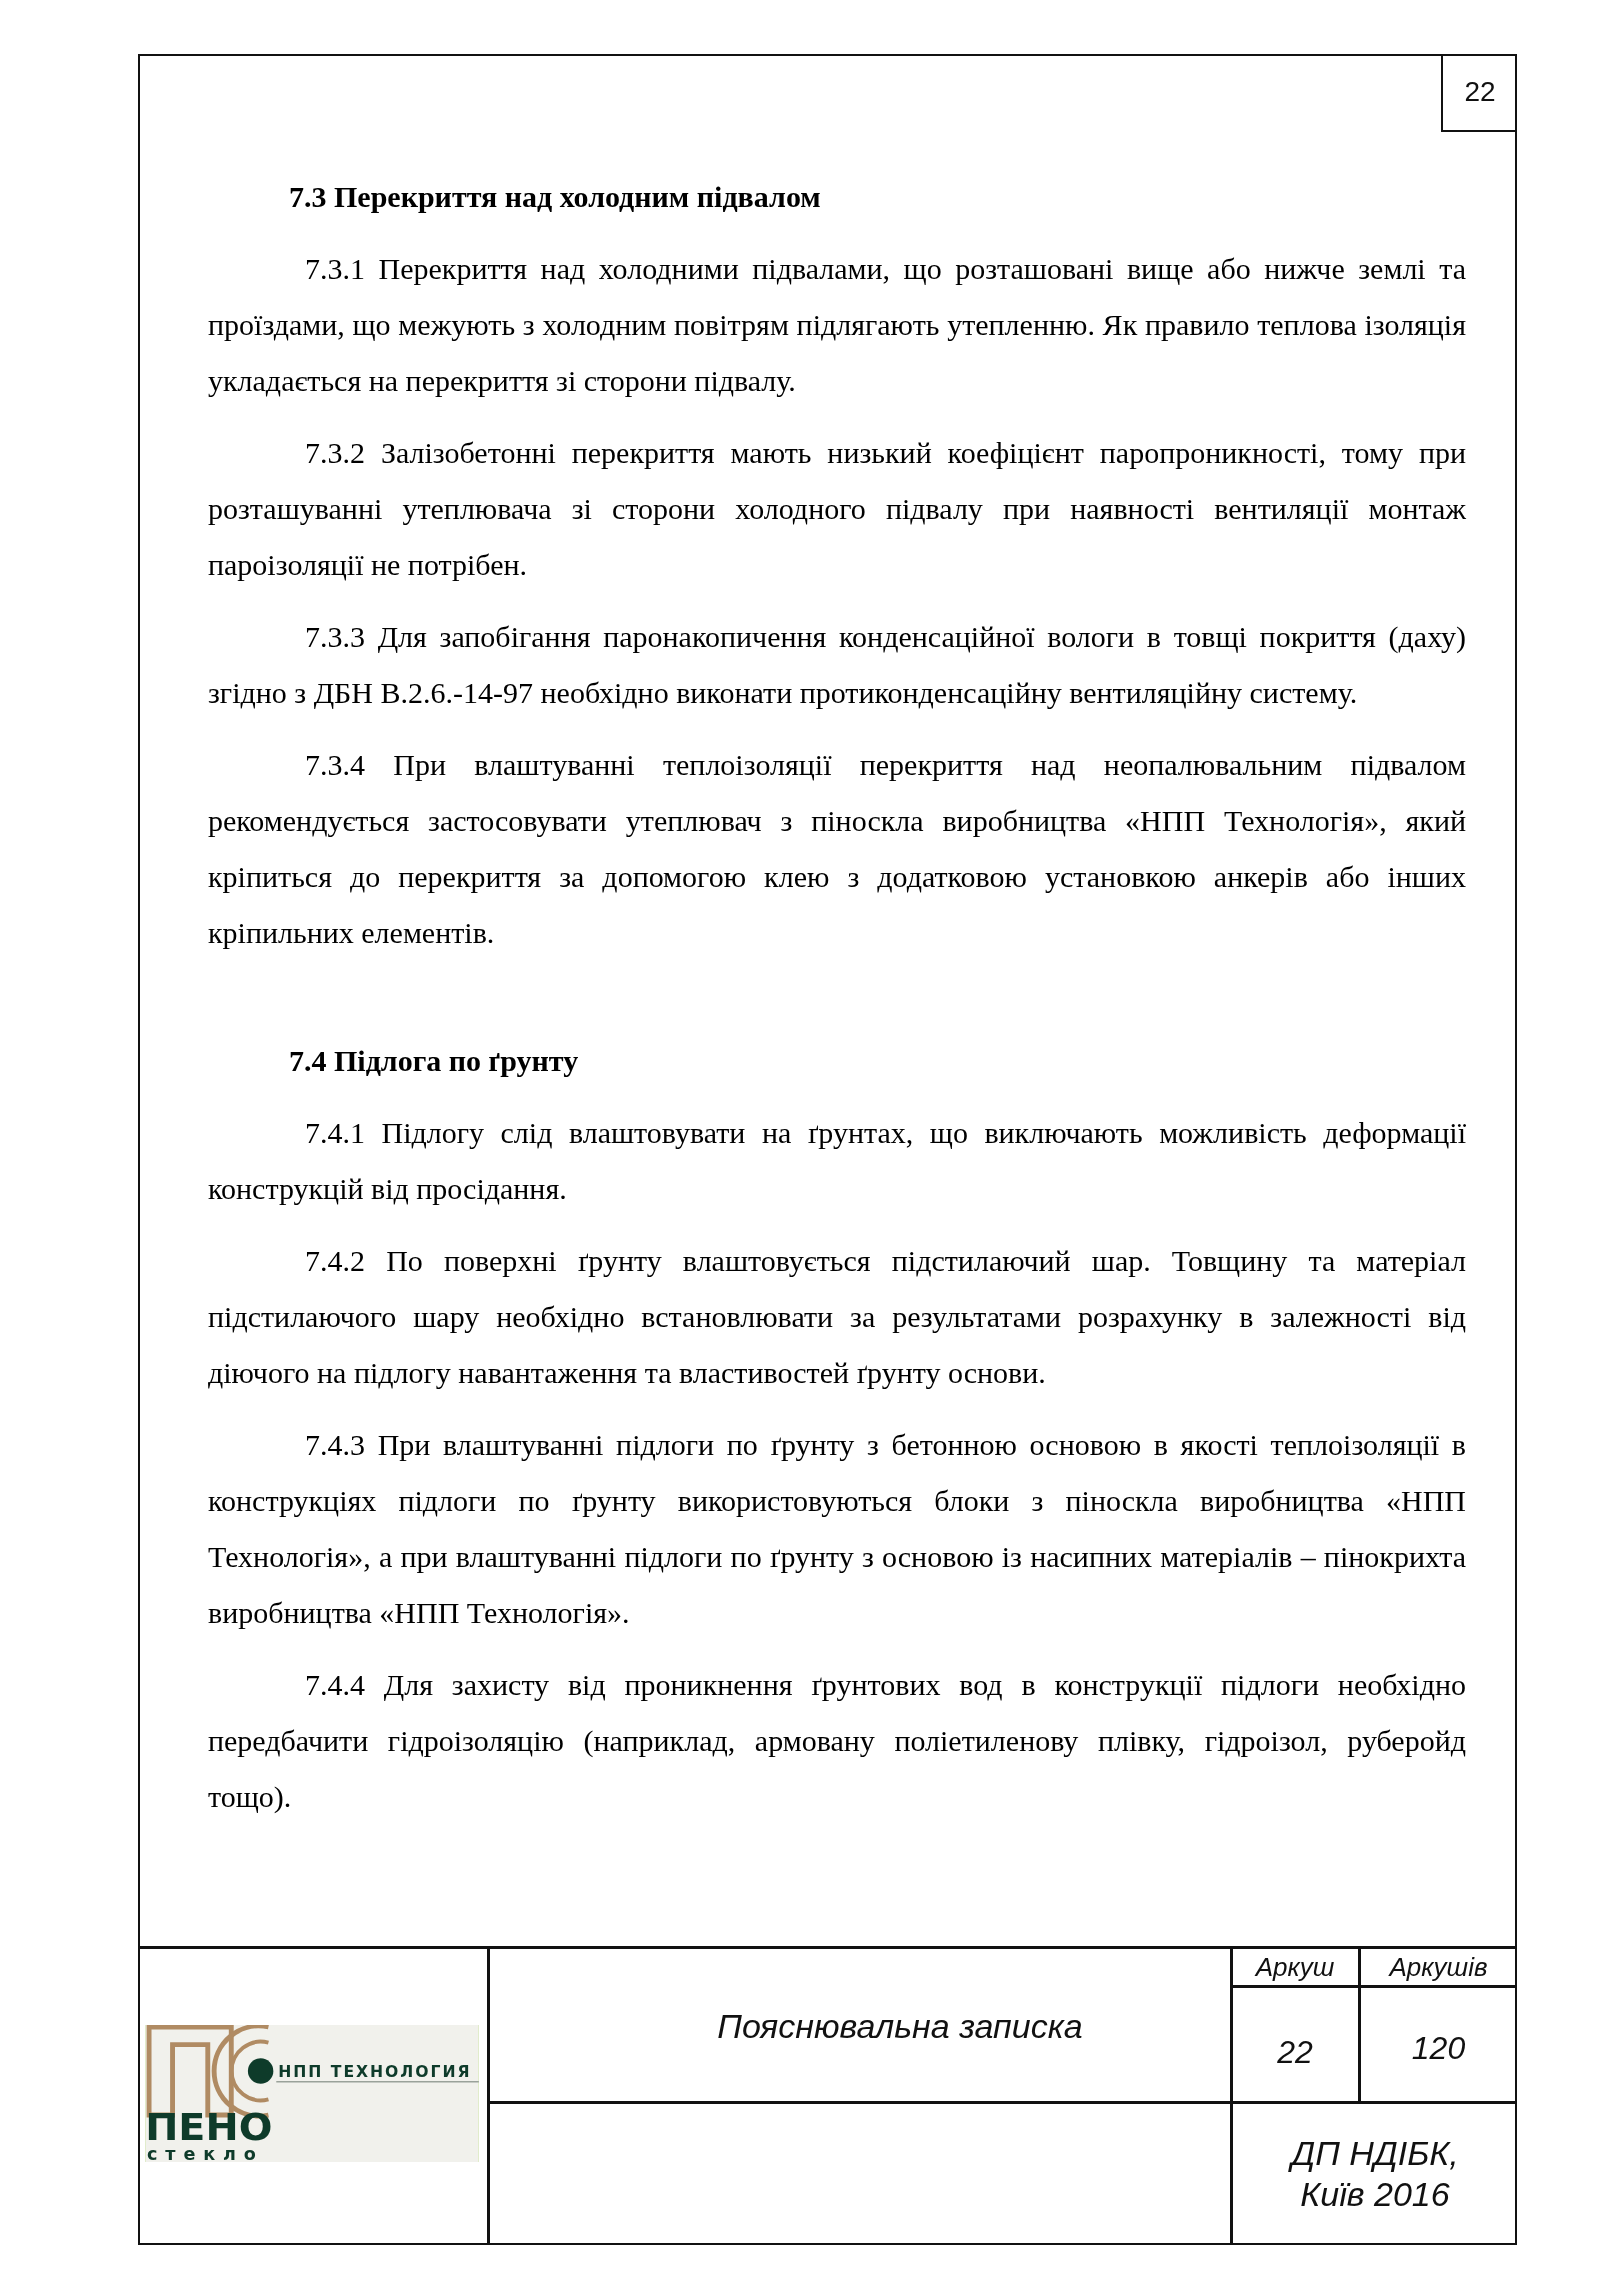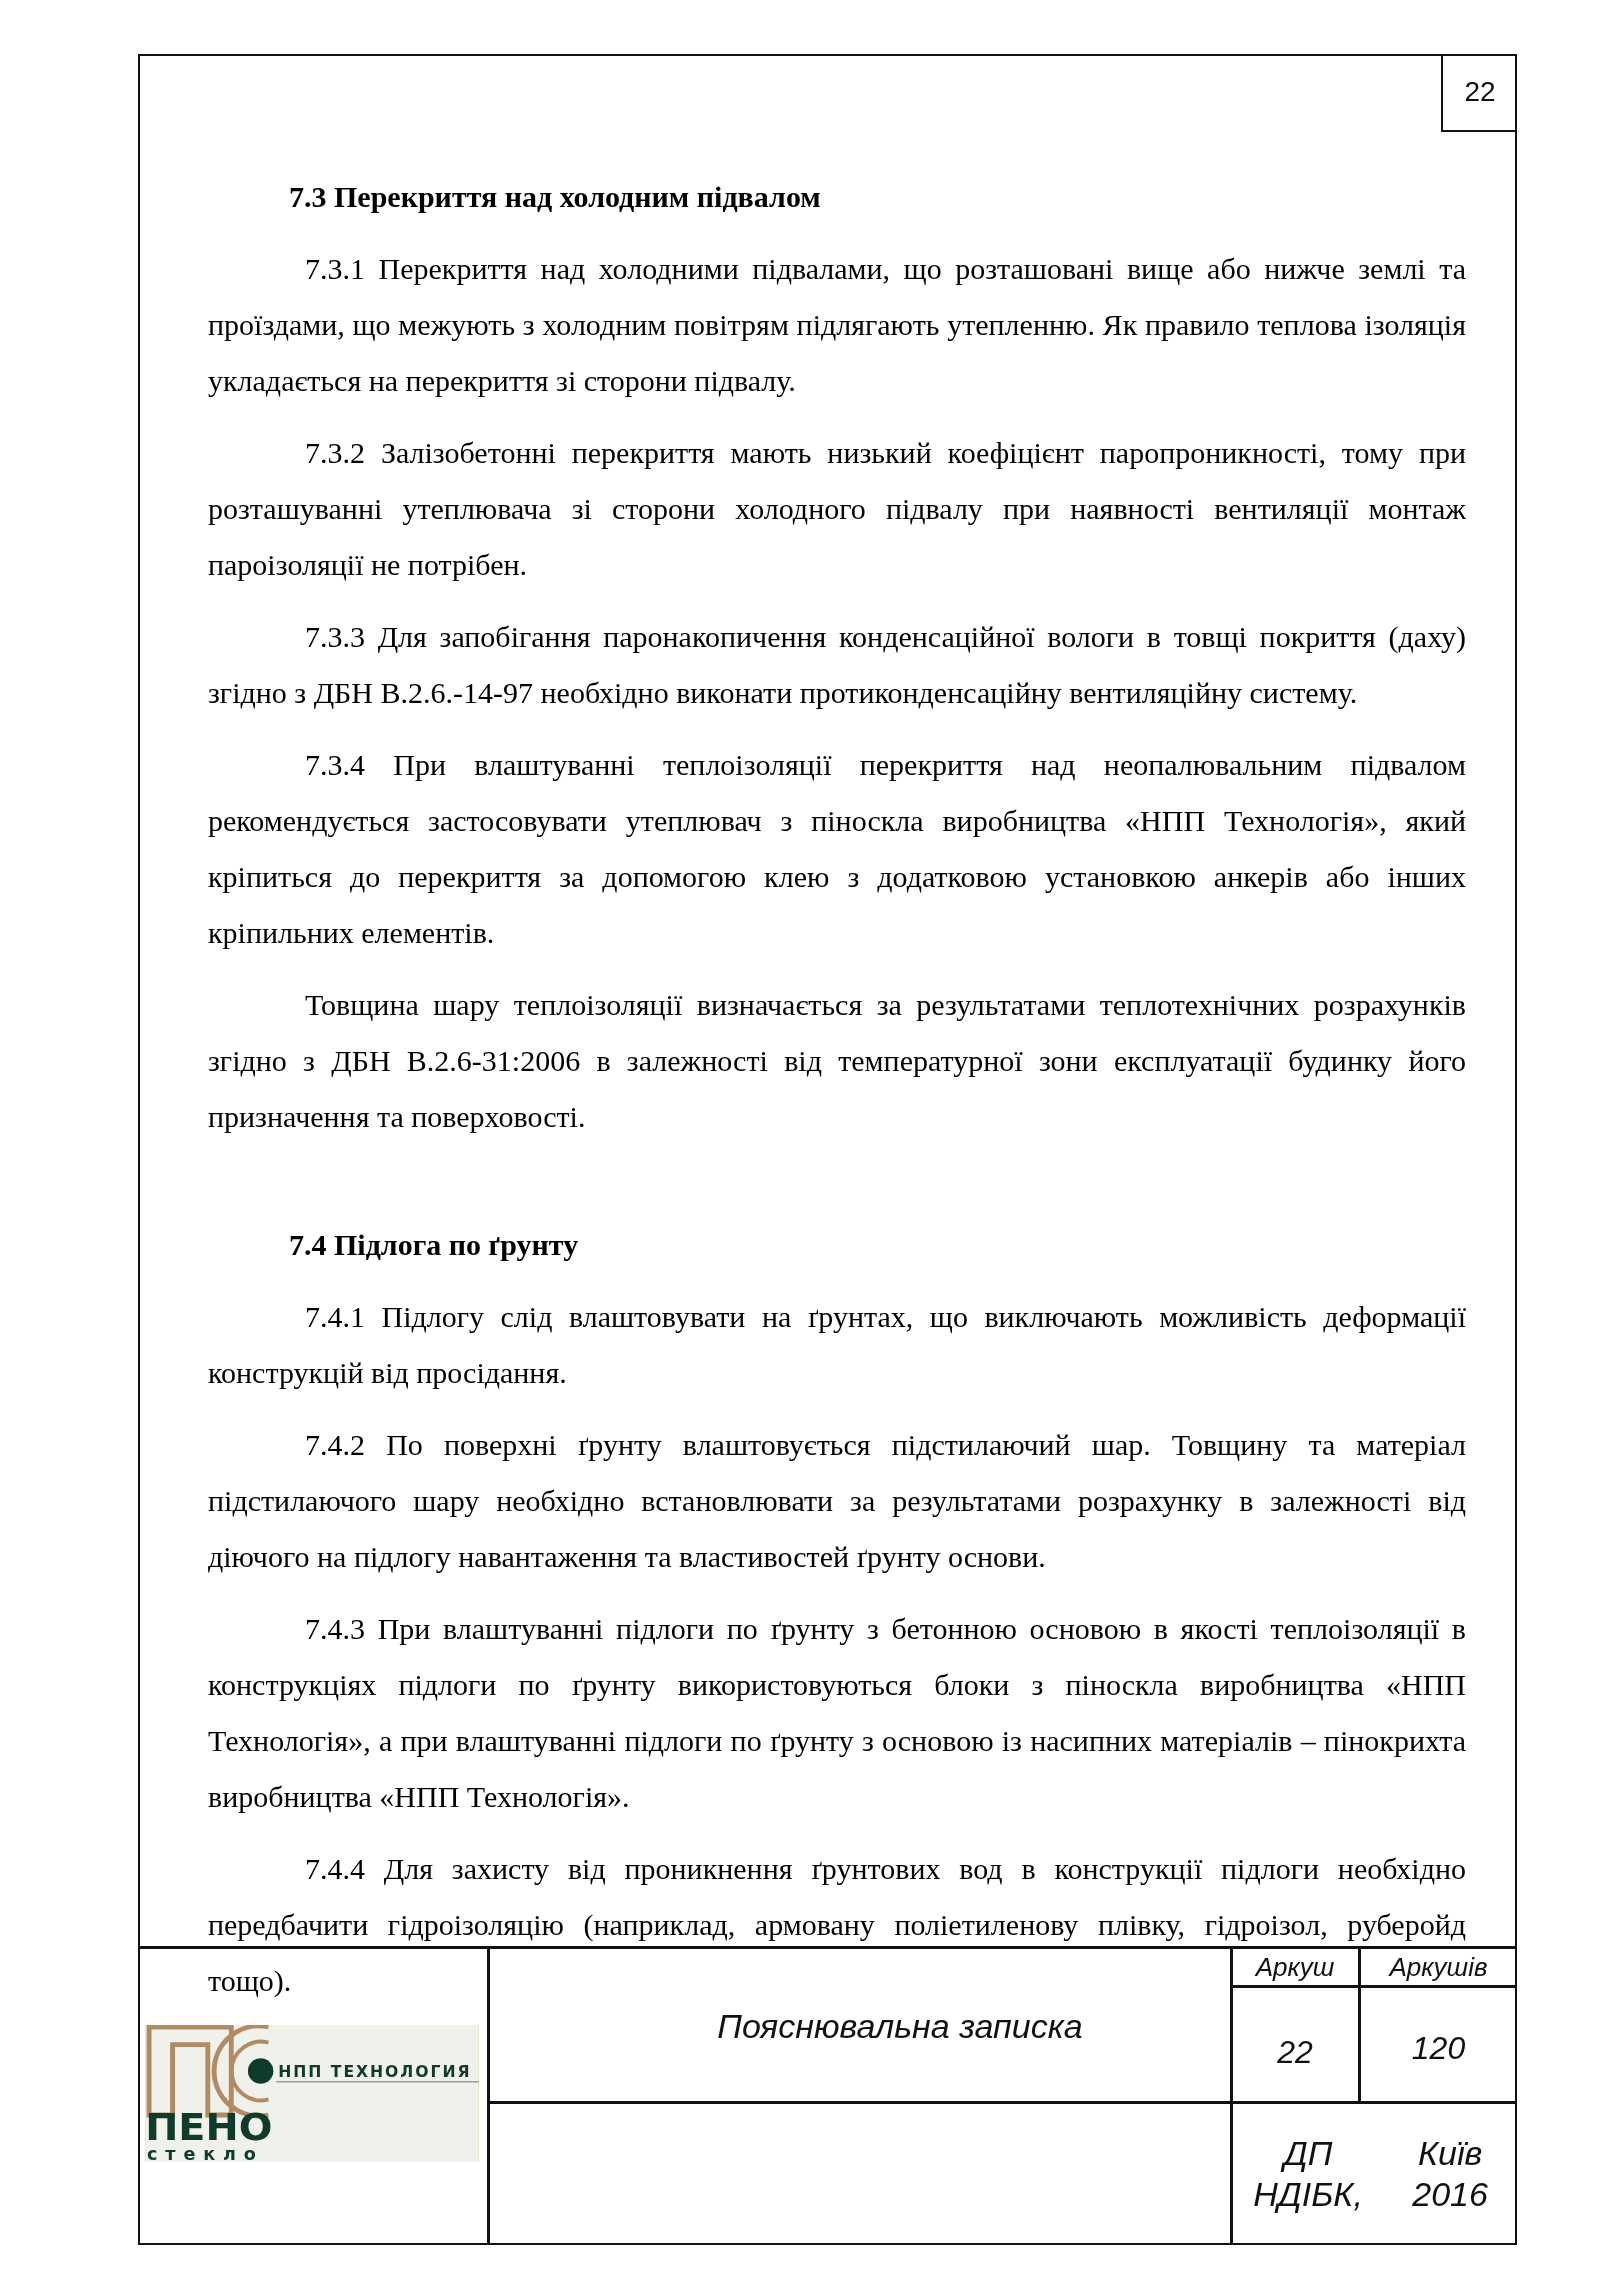--- a/index.html
+++ b/index.html
@@ -31,21 +31,21 @@
     .tb-hline { position: absolute; height: 2.9px; background: #111; }
     .tb-vline { position: absolute; width: 2.9px; background: #111; }
 
     .tb-cell {
       position: absolute; display: flex; align-items: center; justify-content: center; text-align: center;
       font-family: "Liberation Sans", sans-serif; font-style: italic; color: #111;
     }
     .doc-title { left: 490px; top: 1950px; width: 740px; height: 152px; font-size: 34px; padding-left: 40px; }
     .col-label { font-size: 26px; }
     .sheet-val { font-size: 32px; }
-    .org { left: 1233px; top: 2104px; width: 284px; height: 140px; font-size: 34px; line-height: 41px; flex-direction: row; }
+    .org { left: 1233px; top: 2104px; width: 284px; height: 140px; font-size: 34px; line-height: 41px; flex-direction: column; }
 
     
     .logo {
       position: absolute; left: 145px; top: 2025px; width: 334px; height: 137px;
       background: #84cc16;
     }
     .logo svg { display: block; }
   </style>
 </head>
 <body>
@@ -53,21 +53,20 @@
 <div class="frame"></div>
 
 <div class="page-num-box">22</div>
 
 <div class="body-text">
   <h2>7.3 Перекриття над холодним підвалом</h2>
   <p>7.3.1 Перекриття над холодними підвалами, що розташовані вище або нижче землі та проїздами, що межують з холодним повітрям підлягають утепленню. Як правило теплова ізоляція укладається на перекриття зі сторони підвалу.</p>
   <p>7.3.2 Залізобетонні перекриття мають низький коефіцієнт паропроникності, тому при розташуванні утеплювача зі сторони холодного підвалу при наявності вентиляції монтаж пароізоляції не потрібен.</p>
   <p>7.3.3 Для запобігання паронакопичення конденсаційної вологи в товщі покриття (даху) згідно з ДБН В.2.6.-14-97 необхідно виконати протиконденсаційну вентиляційну систему.</p>
   <p>7.3.4 При влаштуванні теплоізоляції перекриття над неопалювальним підвалом рекомендується застосовувати утеплювач з піноскла виробництва  «НПП Технологія», який кріпиться до перекриття за допомогою клею з додатковою установкою анкерів або інших кріпильних елементів.</p>
-  <p>Товщина шару теплоізоляції визначається за результатами теплотехнічних розрахунків згідно з ДБН В.2.6-31:2006 в залежності від температурної зони експлуатації будинку його призначення та поверховості.</p>
   <div class="gap"></div>
   <h2>7.4 Підлога по ґрунту</h2>
   <p>7.4.1 Підлогу слід влаштовувати на ґрунтах, що виключають можливість деформації конструкцій від просідання.</p>
   <p>7.4.2 По поверхні ґрунту влаштовується підстилаючий шар. Товщину та матеріал підстилаючого шару необхідно встановлювати за результатами розрахунку в залежності від діючого на підлогу навантаження та властивостей ґрунту основи.</p>
   <p>7.4.3 При влаштуванні підлоги по ґрунту з бетонною основою в якості теплоізоляції в конструкціях підлоги по ґрунту використовуються блоки з піноскла виробництва «НПП Технологія», а при влаштуванні підлоги по ґрунту з основою із насипних матеріалів – пінокрихта  виробництва «НПП Технологія».</p>
   <p>7.4.4 Для захисту від проникнення ґрунтових вод в конструкції підлоги необхідно передбачити гідроізоляцію (наприклад, армовану поліетиленову плівку, гідроізол, руберойд тощо).</p>
 </div>
 
 <div class="tb-hline" style="left:138px; top:1946px; width:1379px;"></div>
 <div class="tb-vline" style="left:487px; top:1946px; height:299px;"></div>

